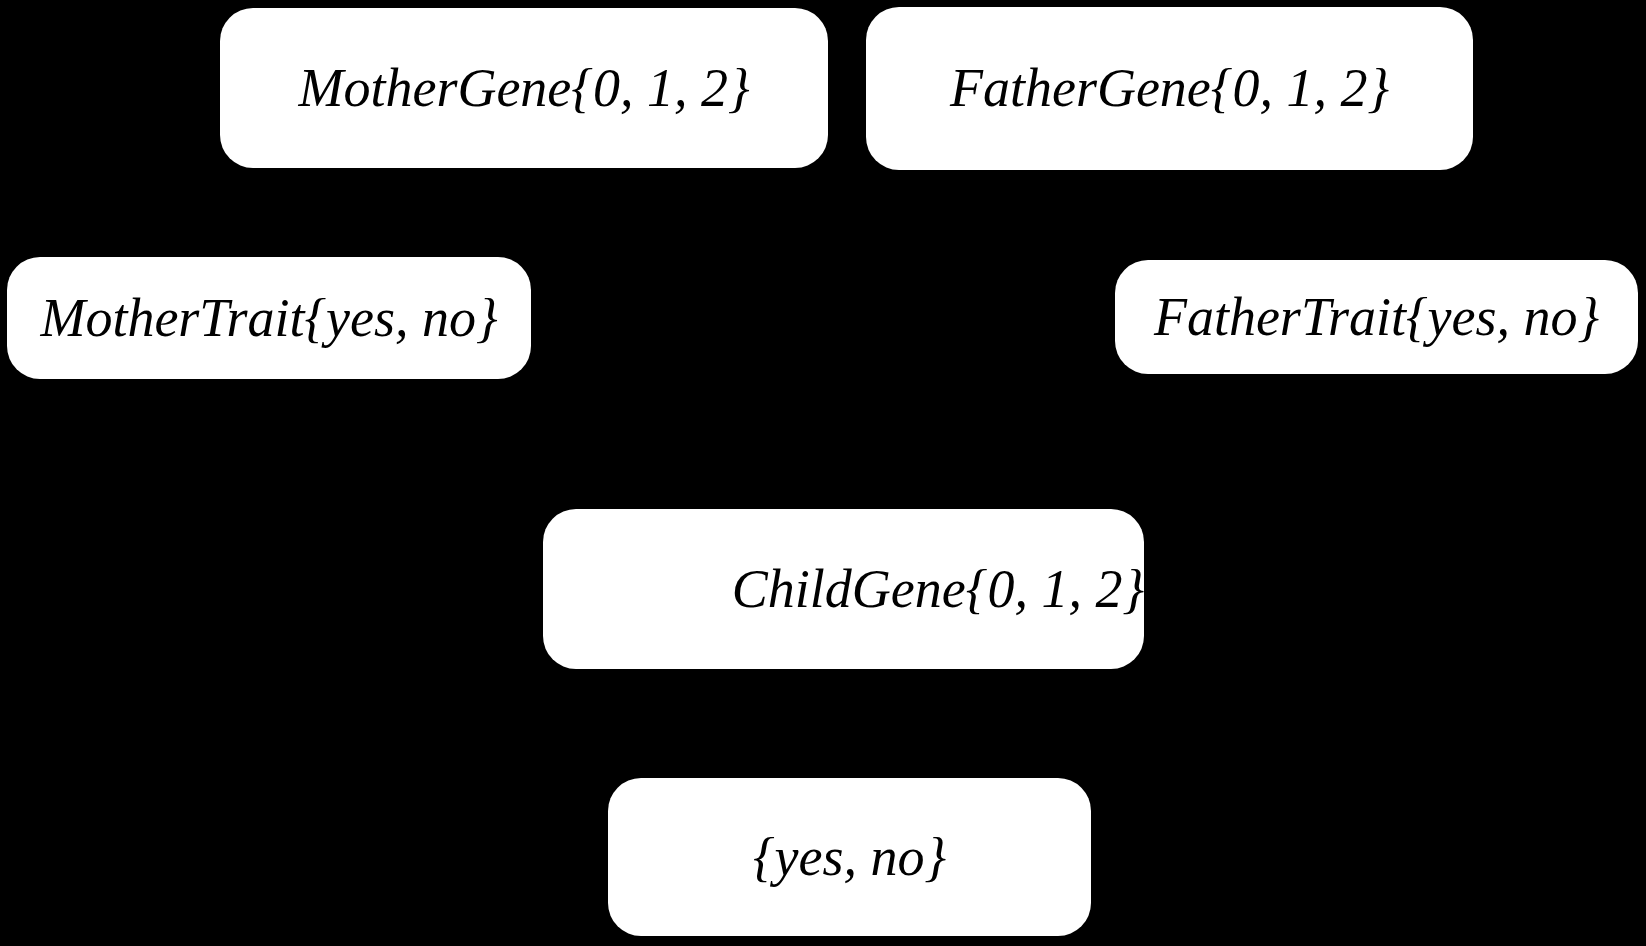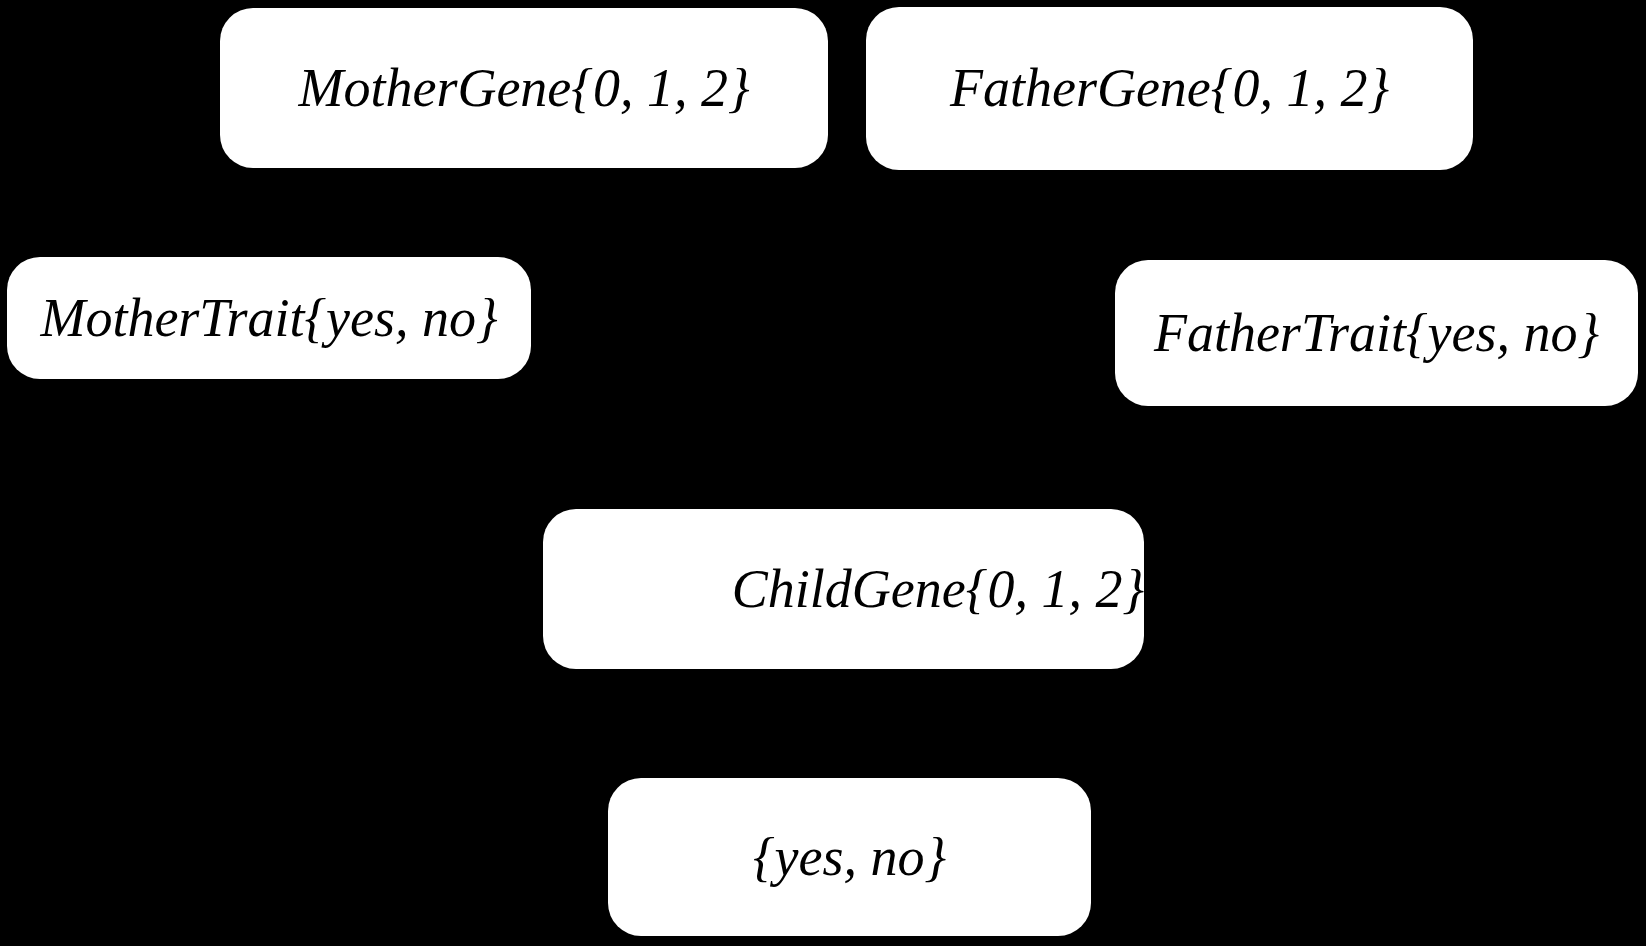--- a/index.html
+++ b/index.html
@@ -46,21 +46,21 @@
   <div class="node" style="left: 866px; top: 7px; width: 607px; height: 163px; background: rgb(255, 255, 255);">
     <div class="label">FatherGene</div>
     <div class="domain">{0, 1, 2}</div>
   </div>
 
   <div class="node" style="left: 7px; top: 257px; width: 524px; height: 122px; background: rgb(255, 255, 255);">
     <div class="label">MotherTrait</div>
     <div class="domain">{yes, no}</div>
   </div>
 
-  <div class="node" style="left: 1115px; top: 260px; width: 523px; height: 146px; background: rgb(255, 255, 255);">
+  <div class="node" style="left: 1115px; top: 260px; width: 523px; height: 114px; background: rgb(255, 255, 255);">
     <div class="label">FatherTrait</div>
     <div class="domain">{yes, no}</div>
   </div>
 
   <div class="node" style="left: 543px; top: 509px; width: 601px; height: 160px; background: rgb(255, 255, 255); justify-content: flex-end;">
     <div class="label">ChildGene</div>
     <div class="domain">{0, 1, 2}</div>
   </div>
 
   <div class="node" style="left: 608px; top: 778px; width: 483px; height: 158px; background: rgb(255, 255, 255);">

